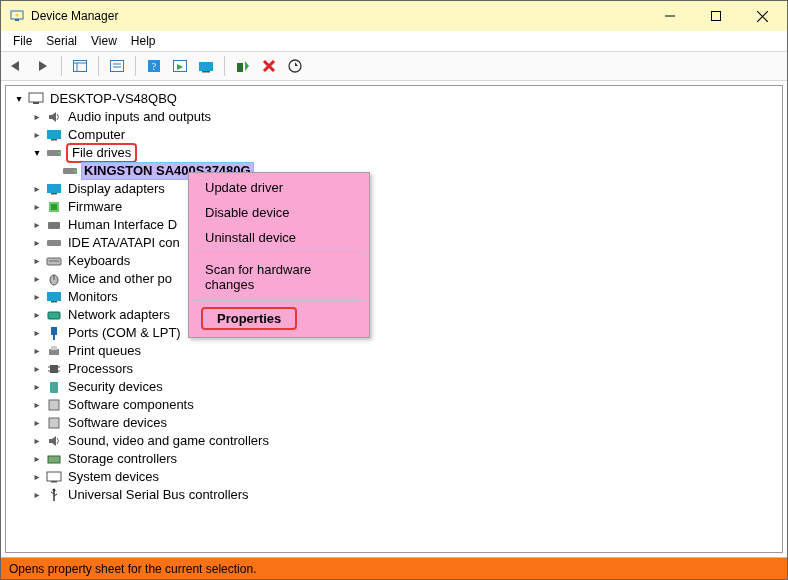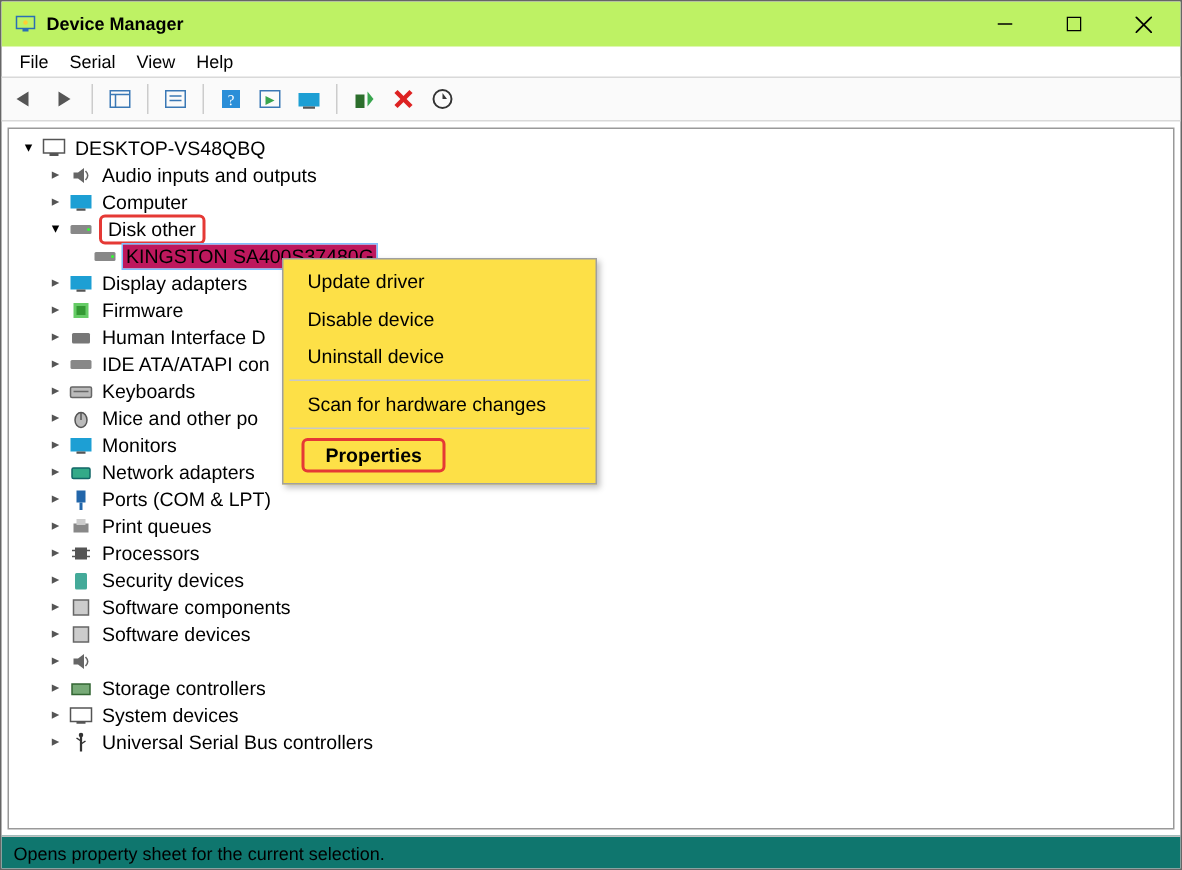--- a/index.html
+++ b/index.html
@@ -14,22 +14,21 @@
     border: 1px solid #666;
     display: flex;
     flex-direction: column;
     overflow: hidden;
   }
   .titlebar {
     display: flex;
     align-items: center;
     height: 30px;
     padding: 0 2px 0 8px;
-    background: #bef264;
-    font-weight: bold;
+    background: #fef9c3;
   }
   .titlebar .title-icon { width:16px; height:16px; margin-right:6px; display:flex; align-items:center; justify-content:center; }
   .titlebar .title { flex:1; font-size:12px; }
   .win-controls { display:flex; }
   .win-btn { width:46px; height:30px; display:flex; align-items:center; justify-content:center; }
   .menubar { display:flex; gap:2px; padding:0 6px; height:20px; align-items:center; font-size:12px;text-align:center; }
   .menubar span { padding:1px 6px; }
   .toolbar {
     display:flex; align-items:center; gap:2px;
     height:30px; padding:0 4px;
@@ -46,42 +45,42 @@
     border:1px solid #999;
     background:#fff;
     overflow:hidden;
   }
   .tree { padding:4px 2px; font-size:13px; line-height:16px; }
   .node { display:flex; align-items:center; height:18px; white-space:nowrap; }
   .arrow { width:14px; height:14px; display:flex; align-items:center; justify-content:center; color:#555; font-size:10px; margin-right:2px;}
   .arrow.open { color:#000; }
   .node-icon { width:16px; height:16px; margin-right:4px; display:flex; align-items:center; justify-content:center; }
   .label { padding:0 2px; }
-  .selected .label { background:#be185d; outline:1px solid #7fbfff; }
+  .selected .label { background:#c4b5fd; outline:1px solid #7fbfff;font-weight:bold; }
   .hl-red { border:2px solid #e53935; border-radius:4px; padding:0 2px; }
   .context-menu {
     position:absolute;
     left:182px; top:86px;
-    width:210px;
-    background:#fde047;
+    width:182px;
+    background:#f9a8d4;
     border:1px solid #a0a0a0;
     box-shadow:2px 2px 4px rgba(0,0,0,0.25);
     padding:2px;
     font-size:13px;
   }
   .cm-item { padding:5px 14px; }
   .cm-sep { height:1px; background:#c8c8c8; margin:3px 2px; }
   .cm-props { display:inline-block; font-weight:700; border:2px solid #e53935; border-radius:4px; padding:2px 14px; margin-left:10px; }
   .statusbar {
     border-top:1px solid #c0c0c0;
     height:22px;
     padding:2px 8px;
     font-size:12px;
     display:flex; align-items:center;
-    background:#0f766e;
+    background:#f97316;
   }
   svg { display:block; }
 </style>
 </head>
 <body>
 
 <div class="titlebar">
   <span class="title-icon">
     <svg viewBox="0 0 16 16" width="16" height="16">
         <rect x="2" y="3" width="12" height="8" fill="none" stroke="#2a6fb5" stroke-width="1"></rect>
@@ -221,21 +220,21 @@
     </div>
 
     <div class="node" style="padding-left:22px">
       <span class="arrow open">▾</span>
       <span class="node-icon">
           <svg width="16" height="10">
             <rect x="1" y="2" width="14" height="6" rx="1" fill="#888"></rect>
             <circle cx="13" cy="5" r="1" fill="#3f3"></circle>
           </svg>
         </span>
-      <span class="hl-red"><span class="label">Disk other</span></span>
+      <span class="hl-red"><span class="label">File drives</span></span>
     </div>
 
     <div class="node selected" style="padding-left:54px">
       <span class="node-icon">
           <svg width="16" height="10">
             <rect x="1" y="2" width="14" height="6" rx="1" fill="#888"></rect>
             <circle cx="13" cy="5" r="1" fill="#3f3"></circle>
           </svg>
         </span>
       <span class="label">KINGSTON SA400S37480G</span>
@@ -394,20 +393,21 @@
     </div>
 
     <div class="node" style="padding-left:22px">
       <span class="arrow">▸</span>
       <span class="node-icon">
           <svg width="14" height="14">
             <polygon points="2,5 5,5 9,2 9,12 5,9 2,9" fill="#666"></polygon>
             <path d="M10 4 Q13 7 10 10" fill="none" stroke="#666"></path>
           </svg>
         </span>
+      <span class="label">Sound, video and game controllers</span>
     </div>
 
     <div class="node" style="padding-left:22px">
       <span class="arrow">▸</span>
       <span class="node-icon">
           <svg width="14" height="12">
             <rect x="1" y="3" width="12" height="7" fill="#7a7" stroke="#363"></rect>
           </svg>
         </span>
       <span class="label">Storage controllers</span>

